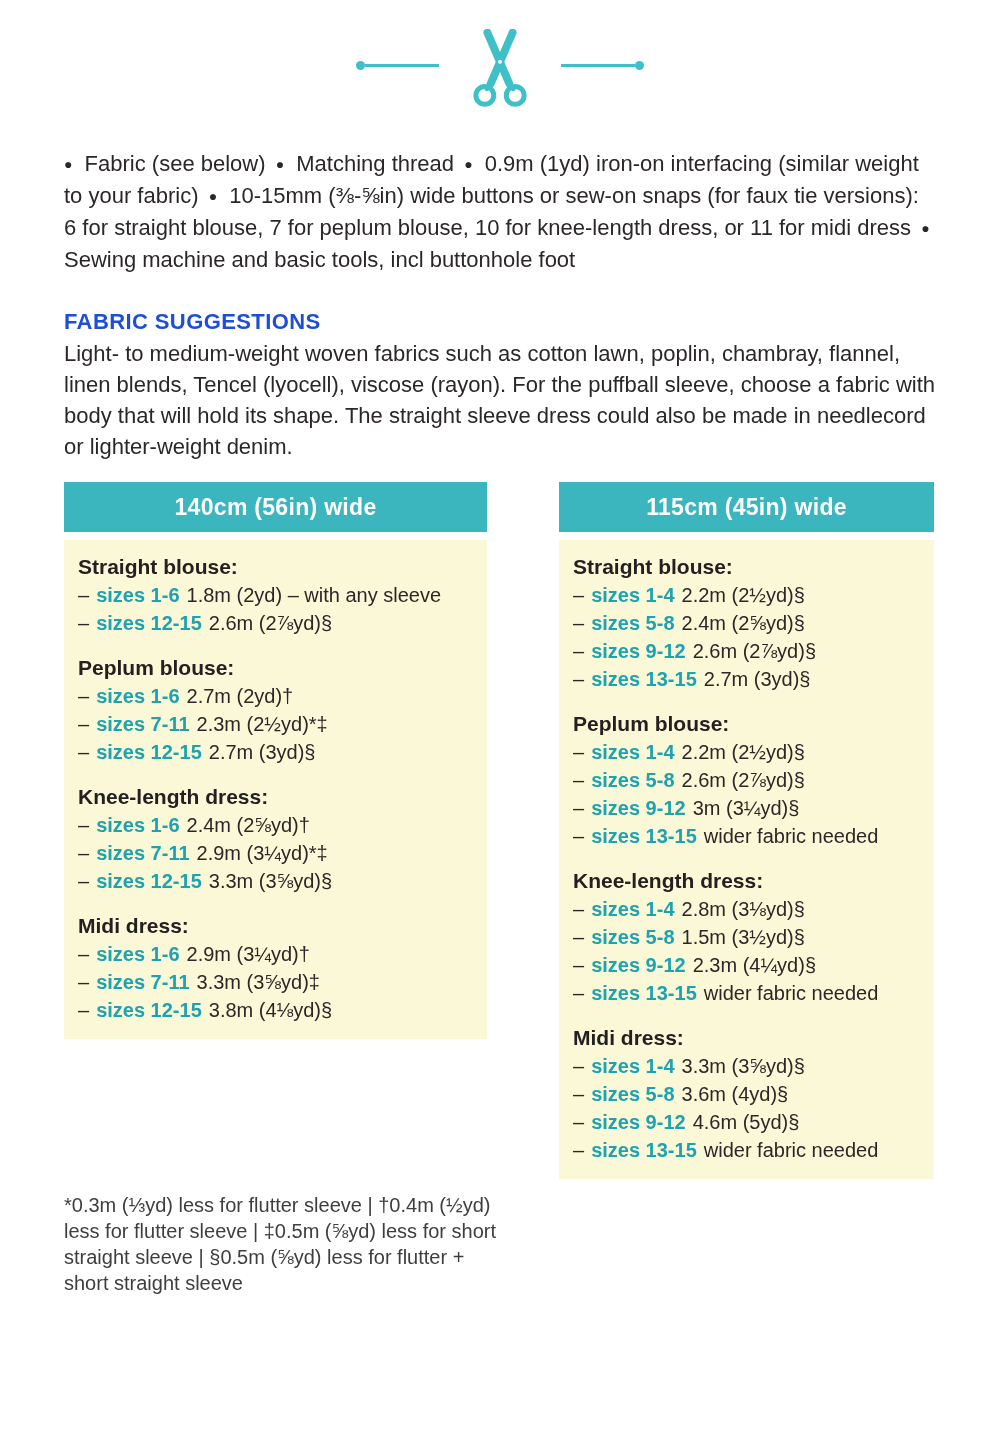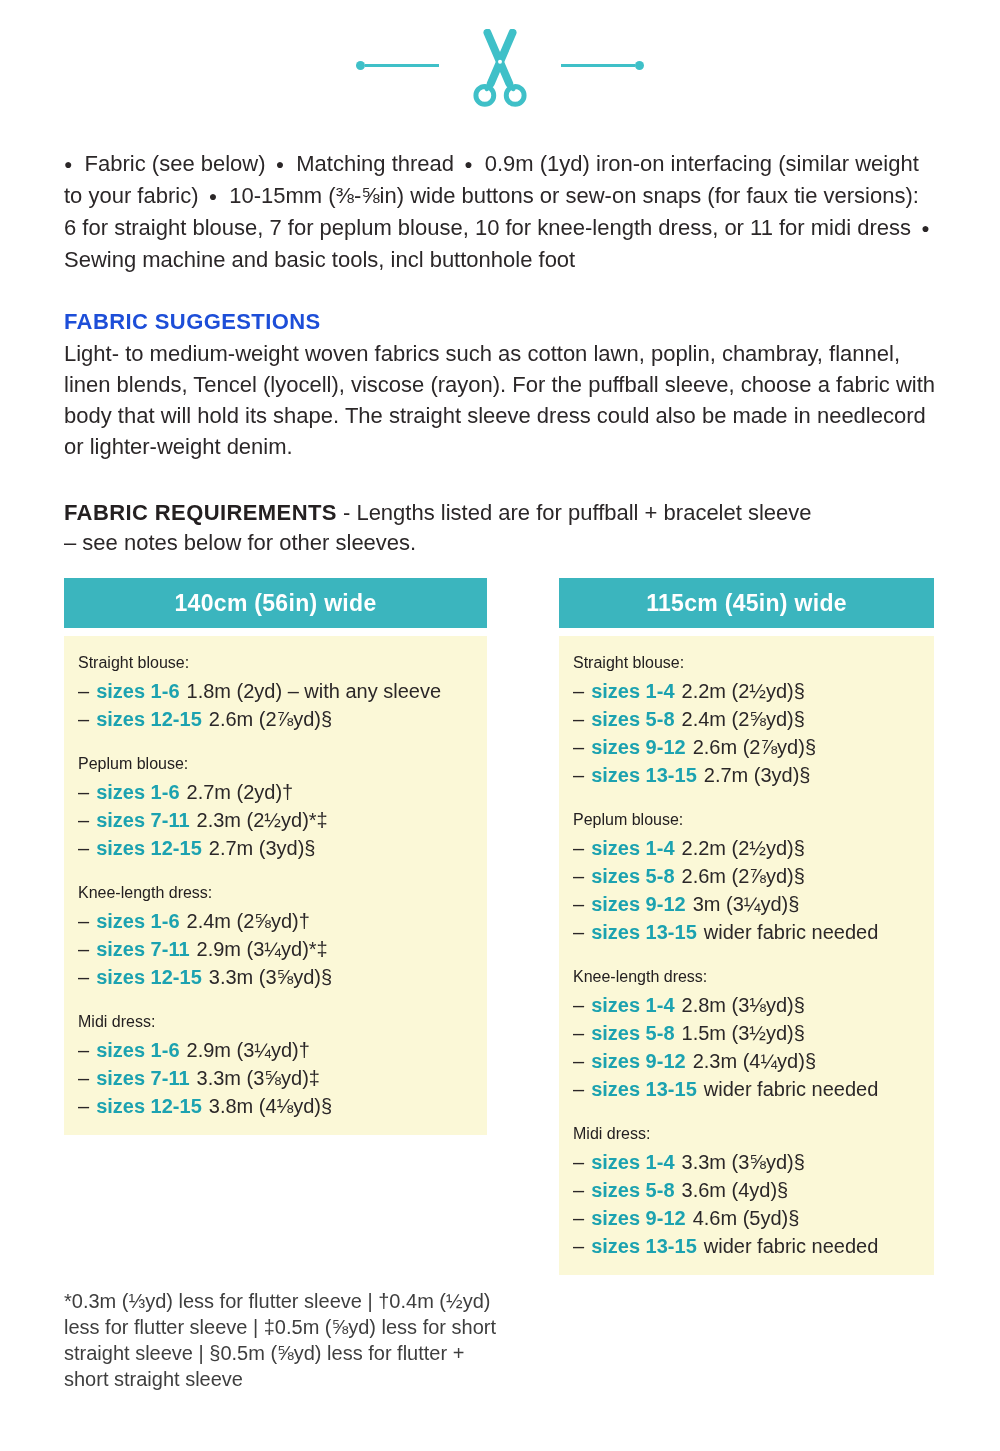--- a/index.html
+++ b/index.html
@@ -86,21 +86,21 @@
     display:flex;align-items:center;justify-content:center;
     color:#ffffff;font-weight:bold;font-size:23px;
     letter-spacing:0.3px;
   }
   .col-panel{
     margin-top:8px;
     background:var(--panel-yellow);
     padding:13px 14px 15px 14px;
   }
   .group + .group{margin-top:17px;}
-  .group-title{font-size:16px;font-weight:normal;line-height:28px;color:#242021;}
+  .group-title{font-size:21px;font-weight:bold;line-height:28px;color:#242021;}
   .req-row{font-size:20px;line-height:28px;white-space:nowrap;}
   .req-row .dash{margin-right:7px;color:var(--ink);}
   .req-row .sizes{color:var(--teal-text);font-weight:bold;margin-right:7px;}
   .req-row .val{color:var(--ink);}
 
   
   .footnote{
     width:436px;
     margin-top:13px;
     font-size:20px;line-height:26px;
@@ -144,25 +144,20 @@
     <span>0.9m (1yd) iron-on interfacing (similar weight to your fabric)</span>
     <span class="bullet">●</span>
     <span>10-15mm (⅜-⅝in) wide buttons or sew-on snaps (for faux tie versions): 6 for straight blouse, 7 for peplum blouse, 10 for knee-length dress, or 11 for midi dress</span>
     <span class="bullet">●</span>
     <span>Sewing machine and basic tools, incl buttonhole foot</span>
   </p>
 
   <div class="section-heading">FABRIC SUGGESTIONS</div>
   <p class="section-body">Light- to medium-weight woven fabrics such as cotton lawn, poplin, chambray, flannel, linen blends, Tencel (lyocell), viscose (rayon). For the puffball sleeve, choose a fabric with body that will hold its shape. The straight sleeve dress could also be made in needlecord or lighter-weight denim.</p>
 
-  <div class="req-heading">
-    <span class="bold">FABRIC REQUIREMENTS</span><span> - Lengths listed are for puffball + bracelet sleeve</span>
-    <br>
-    <span>– see notes below for other sleeves.</span>
-  </div>
 
   <div class="columns">
   <div class="req-col">
     <div class="col-header">140cm (56in) wide</div>
     <div class="col-panel">
           <div class="group">
             <div class="group-title">Straight blouse:</div>
             <div class="req-row"><span class="dash">–</span><span class="sizes">sizes 1-6</span><span class="val">1.8m (2yd) – with any sleeve</span></div>
             <div class="req-row"><span class="dash">–</span><span class="sizes">sizes 12-15</span><span class="val">2.6m (2⅞yd)§</span></div>
           </div>

